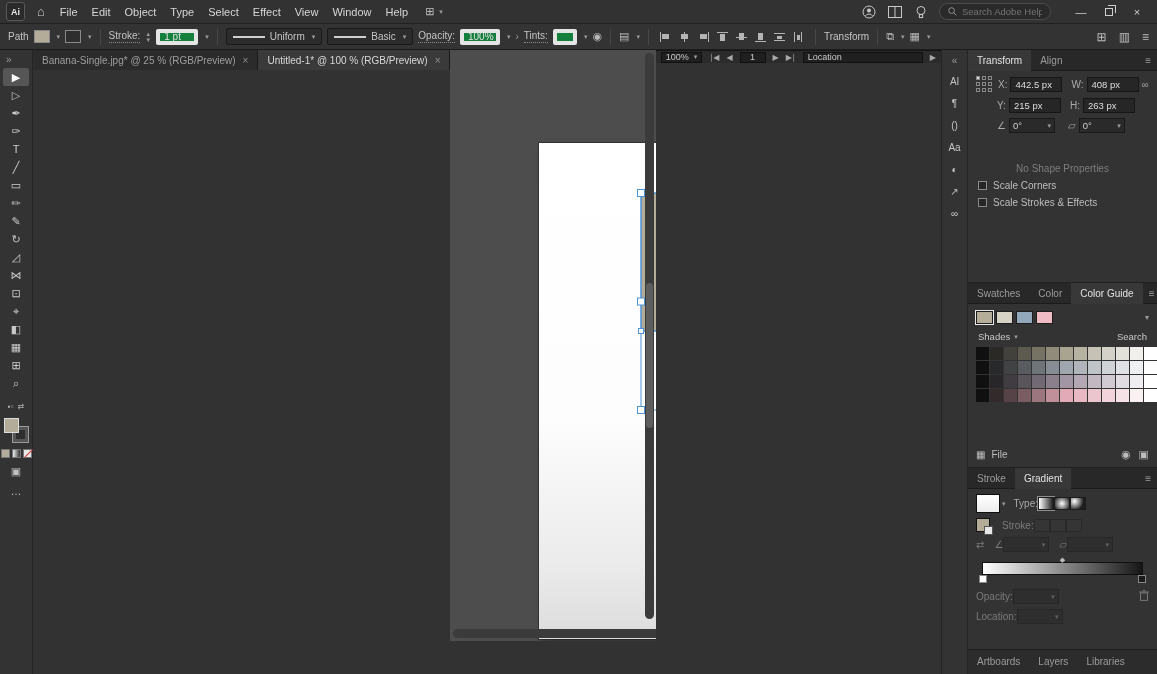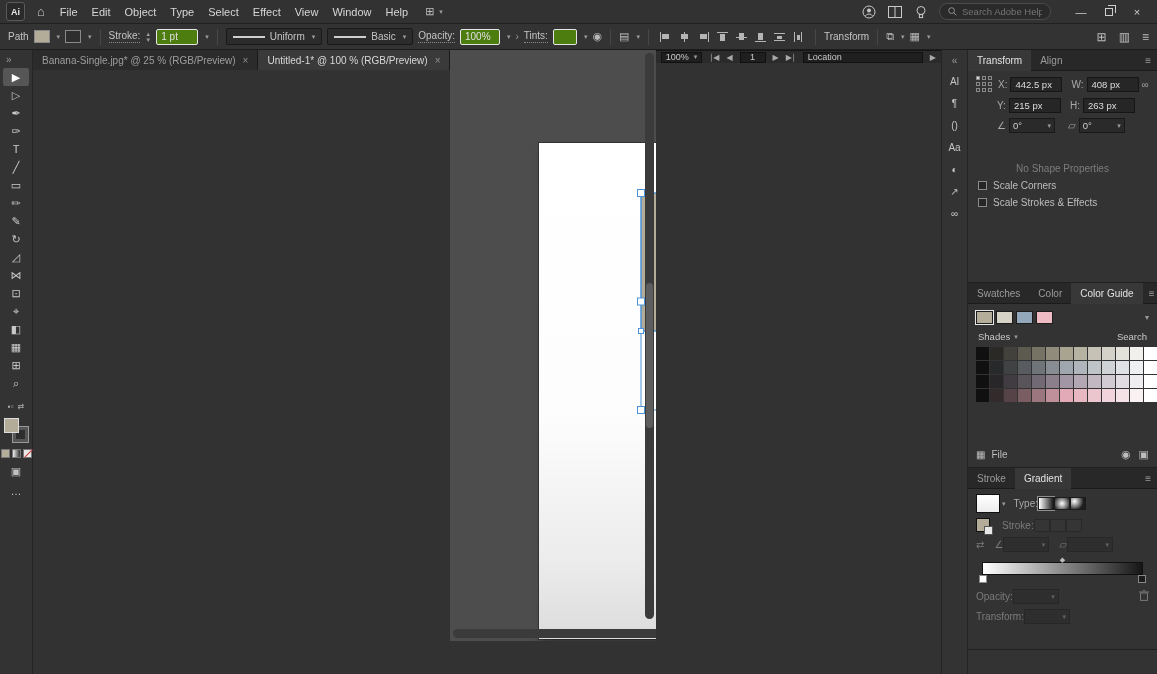--- a/index.html
+++ b/index.html
@@ -23,21 +23,21 @@
   .winbtn{width:28px;height:24px;display:flex;align-items:center;justify-content:center;color:#cfcfcf;font-size:11px}
   .win-restore{width:8px;height:8px;border:1px solid #cfcfcf;position:relative}
   .win-restore::before{content:'';position:absolute;left:2px;top:-4px;width:7px;height:7px;border:1px solid #cfcfcf;border-bottom:none;border-left:none}
 
   
   #controlbar{height:26px;background:#333333;border-bottom:1px solid #1c1c1c;display:flex;align-items:center;padding:0 8px;gap:5px;font-size:10px;color:#c4c4c4}
   .vdiv{width:1px;height:16px;background:#474747;margin:0 3px;flex:0 0 auto}
   .chev{font-size:7px;color:#9a9a9a;margin-left:2px}
   .cswatch{width:16px;height:13px;border:1px solid #8a8a8a;display:inline-block}
   .dotted-label{border-bottom:1px dotted #8a8a8a;padding-bottom:1px;cursor:default}
-  .fld{background:#4d7c0f;border:1px solid #e5e5e5;border-radius:2px;height:16px;display:flex;align-items:center;padding:0 4px;color:#e0e0e0;font-size:10px}
+  .fld{background:#15803d;border:4px solid #e5e5e5;border-radius:2px;height:16px;display:flex;align-items:center;padding:0 4px;color:#e0e0e0;font-size:10px}
   .stepper{display:flex;flex-direction:column;justify-content:center;color:#9a9a9a;font-size:6px;line-height:6px}
   .linedd{display:flex;align-items:center;gap:5px;background:#2c2c2c;border:1px solid #191919;border-radius:2px;height:17px;padding:0 6px}
   .lprev{width:32px;height:2px;background:#cfcfcf}
   .cbicon{color:#b8b8b8;font-size:11px;display:flex;align-items:center}
   #align-group{display:flex;align-items:center;gap:6px;padding:0 2px}
   .aicon{position:relative;width:13px;height:12px;display:inline-block}
   .aicon::before,.aicon::after{content:'';position:absolute;background:#b4b4b4}
   .align-left::before{left:1px;top:1px;width:1px;height:10px}.align-left::after{left:3px;top:3px;width:7px;height:5px}
   .align-center-h::before{left:6px;top:1px;width:1px;height:10px}.align-center-h::after{left:3px;top:3px;width:7px;height:5px}
   .align-right::before{right:1px;top:1px;width:1px;height:10px}.align-right::after{right:3px;top:3px;width:7px;height:5px}
@@ -575,22 +575,29 @@
           </span>
         <span style="margin-left:auto">
           <svg width="10" height="11" viewBox="0 0 10 11">
               <rect x="1.5" y="3" width="7" height="7.4" fill="none" stroke="#777"></rect>
               <line x1="0" y1="2" x2="10" y2="2" stroke="#777"></line>
               <line x1="3.5" y1="0.8" x2="6.5" y2="0.8" stroke="#777"></line>
             </svg>
         </span>
       </div>
       <div class="grow">
-        <span class="plabel dim">Transform:</span>
+        <span class="plabel dim">Location:</span>
         <span class="psel disabled">
             <span></span>
             <span class="chev">▾</span>
           </span>
       </div>
     </div>
 
+    <div class="psec" id="sec-bottom">
+      <div id="bottom-tabs">
+          <div class="ptab">Artboards</div>
+          <div class="ptab">Layers</div>
+          <div class="ptab">Libraries</div>
+        </div>
+    </div>
   </div>
 </div>
 
 </body></html>

